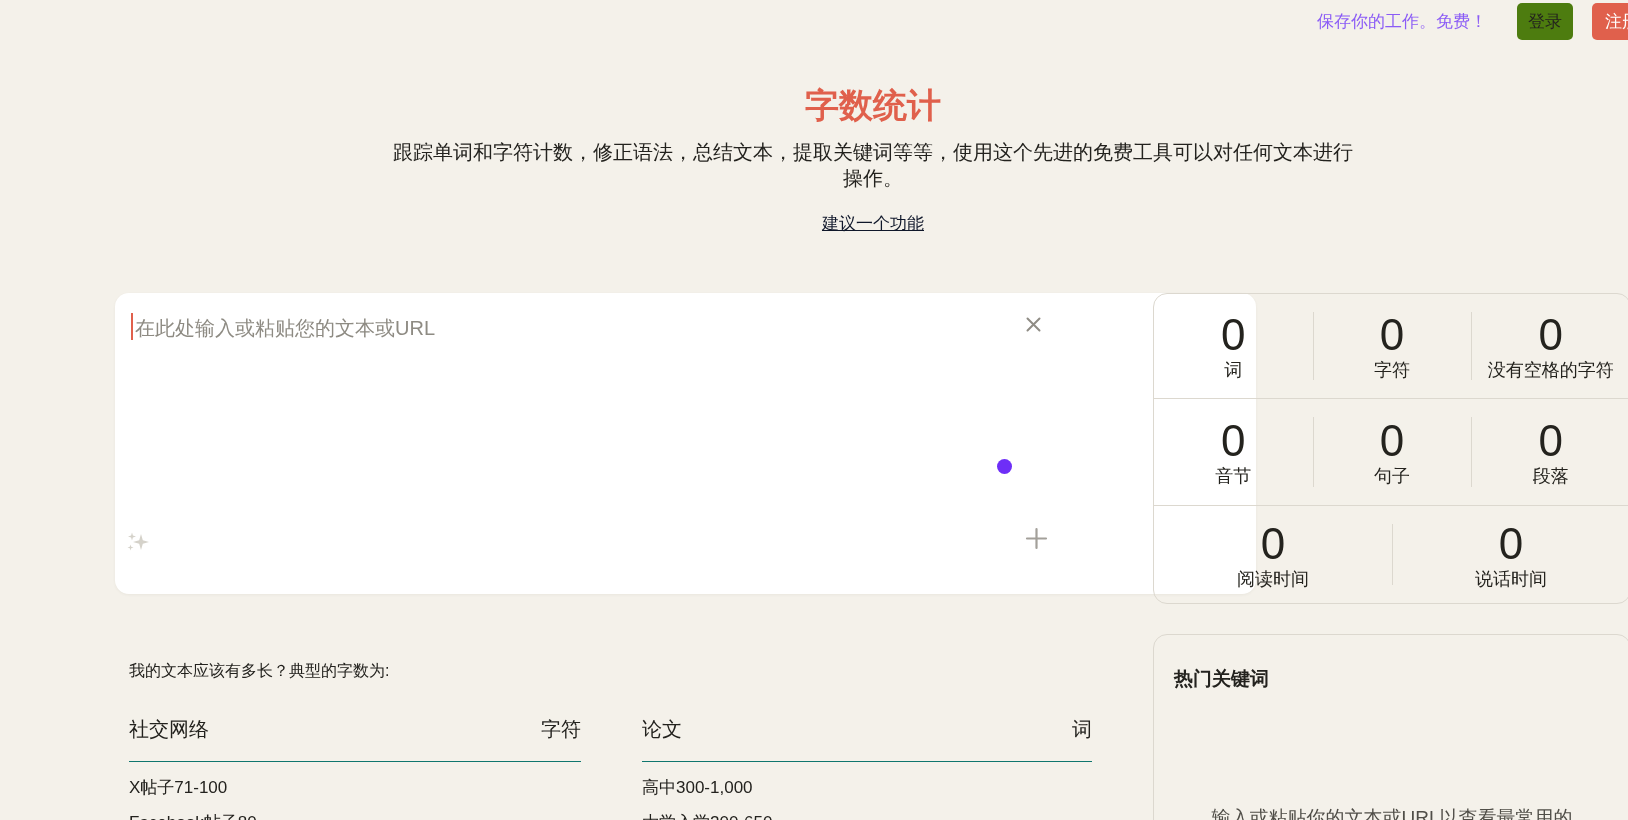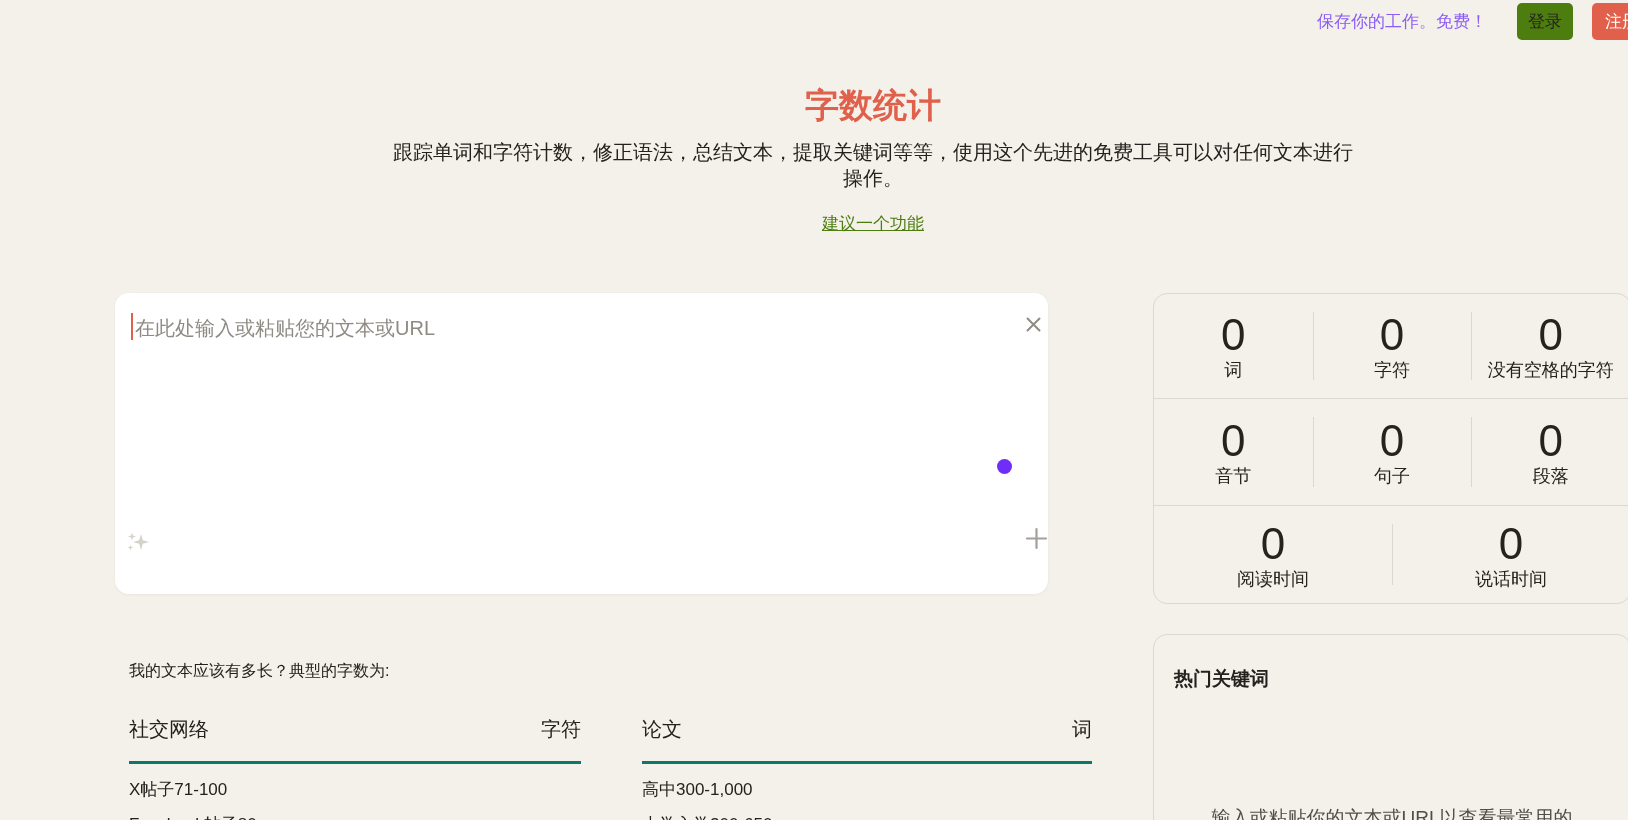--- a/index.html
+++ b/index.html
@@ -16,23 +16,23 @@
          font-family:inherit; white-space:nowrap; }
   .btn-login  { background:#4d7c0f; color:#23221e; }
   .btn-signup { background:var(--accent,#e0604c); color:#ffffff; margin-left:19px; padding:7px 13px; }
   
   .center-band { position:absolute; left:0; width:1746px; text-align:center; }
   .page-title { top:87px; margin:0; font-size:34px; line-height:36px; font-weight:700;
                 color:var(--accent,#e0604c); }
   .page-subtitle { top:139px; font-size:20px; line-height:26px; }
   .sub-line { display:block; }
   .suggest-wrap { top:212px; font-size:17px; }
-  .suggest-link { color:#4d7c0f; text-decoration:underline; cursor:pointer; }
+  .suggest-link { color:#0f172a; text-decoration:underline; cursor:pointer; }
   
-  .editor-card { position:absolute; left:115px; top:293px; width:933px; height:301px;
+  .editor-card { position:absolute; left:115px; top:293px; width:1141px; height:301px;
                  background:#ffffff; border-radius:14px; cursor:text;
                  box-shadow:0 1px 3px rgba(70,62,45,.06); }
   .caret { position:absolute; left:16px; top:20px; width:2px; height:27px;
            background:var(--accent,#e0604c); }
   .placeholder { position:absolute; left:20px; top:22px; font-size:20px; color:#8e8b83;
                  white-space:nowrap; }
   .icon-btn { position:absolute; background:none; border:none; padding:2px; margin:0;
               line-height:0; cursor:pointer; }
   .clear-btn   { left:907px; top:20px; }
   .sparkle-btn { left:9px;  top:235px; }
@@ -59,21 +59,21 @@
                    border-radius:14px; }
   .keywords-title { position:absolute; left:20px; top:31px; font-size:19px; font-weight:700; }
   .keywords-hint { position:absolute; left:0; right:0; top:170px; text-align:center;
                    font-size:19px; color:#504e48; white-space:nowrap; }
   
   .guide-heading { position:absolute; left:129px; top:661px; font-size:16px; }
   .guide-table { position:absolute; top:715px; }
   .guide-table.t1 { left:129px; width:452px; }
   .guide-table.t2 { left:642px; width:450px; }
   .gt-header { display:flex; justify-content:space-between; font-size:20px; line-height:28px;
-               padding-bottom:18px; border-bottom:3px solid #0f766e; }
+               padding-bottom:18px; border-bottom:1px solid #0f766e; }
   .gt-row { display:flex; justify-content:flex-start; font-size:17px; line-height:18px;
             margin-top:17px; }
 </style>
 </head>
 <body>
 
 <div class="page">
 
   <div class="topbar">
     <span class="topbar-promo">保存你的工作。免费！</span>

